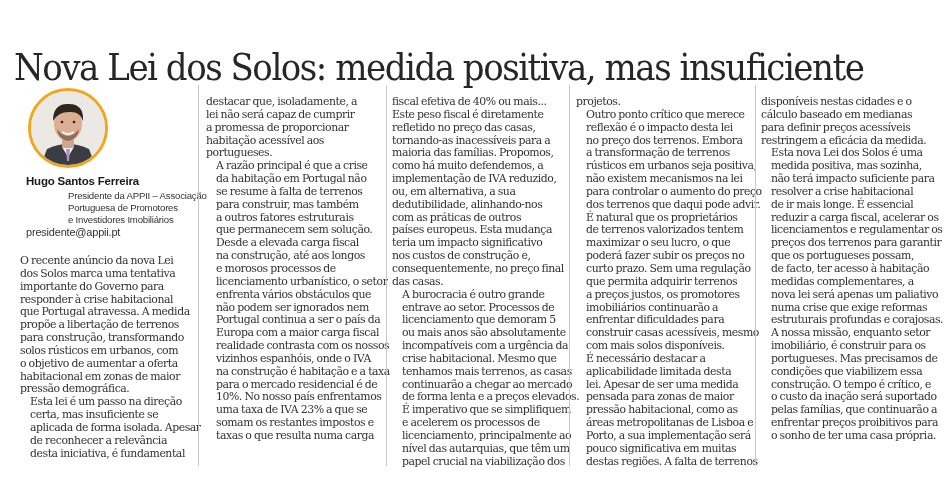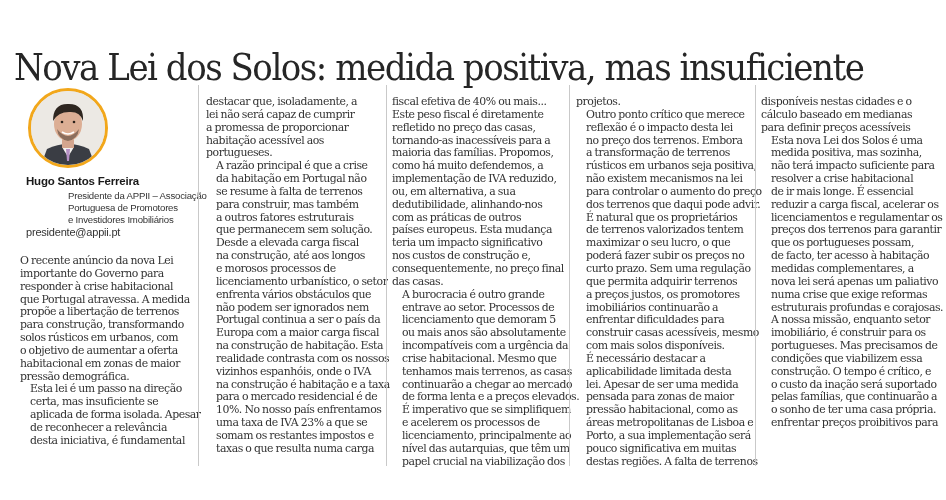--- a/index.html
+++ b/index.html
@@ -63,20 +63,21 @@
     <div>Presidente da APPII – Associação</div>
     <div>Portuguesa de Promotores</div>
     <div>e Investidores Imobiliários</div>
   </div>
   <div class="author-email">presidente@appii.pt</div>
 </div>
 
 <div class="col" id="col0" style="left:20px; top:255px;">
     <p>
       <span class="line">O recente anúncio da nova Lei</span>
+      <span class="line">dos Solos marca uma tentativa</span>
       <span class="line">importante do Governo para</span>
       <span class="line">responder à crise habitacional</span>
       <span class="line">que Portugal atravessa. A medida</span>
       <span class="line">propõe a libertação de terrenos</span>
       <span class="line">para construção, transformando</span>
       <span class="line">solos rústicos em urbanos, com</span>
       <span class="line">o objetivo de aumentar a oferta</span>
       <span class="line">habitacional em zonas de maior</span>
       <span class="line">pressão demográfica.</span>
     </p>
@@ -105,21 +106,20 @@
       <span class="line">a outros fatores estruturais</span>
       <span class="line">que permanecem sem solução.</span>
       <span class="line">Desde a elevada carga fiscal</span>
       <span class="line">na construção, até aos longos</span>
       <span class="line">e morosos processos de</span>
       <span class="line">licenciamento urbanístico, o setor</span>
       <span class="line">enfrenta vários obstáculos que</span>
       <span class="line">não podem ser ignorados nem</span>
       <span class="line">Portugal continua a ser o país da</span>
       <span class="line">Europa com a maior carga fiscal</span>
-      <span class="line">na construção de habitação. Esta</span>
       <span class="line">realidade contrasta com os nossos</span>
       <span class="line">vizinhos espanhóis, onde o IVA</span>
       <span class="line">na construção é habitação e a taxa</span>
       <span class="line">para o mercado residencial é de</span>
       <span class="line">10%. No nosso país enfrentamos</span>
       <span class="line">uma taxa de IVA 23% a que se</span>
       <span class="line">somam os restantes impostos e</span>
       <span class="line">taxas o que resulta numa carga</span>
     </p>
   </div>
@@ -196,20 +196,21 @@
       <span class="line">pouco significativa em muitas</span>
       <span class="line">destas regiões. A falta de terrenos</span>
     </p>
   </div>
 <div class="rule" style="left:755px;"></div>
 <div class="col" id="col4" style="left:761px;">
     <p>
       <span class="line">disponíveis nestas cidades e o</span>
       <span class="line">cálculo baseado em medianas</span>
       <span class="line">para definir preços acessíveis</span>
+      <span class="line">restringem a eficácia da medida.</span>
     </p>
     <p class="ind">
       <span class="line">Esta nova Lei dos Solos é uma</span>
       <span class="line">medida positiva, mas sozinha,</span>
       <span class="line">não terá impacto suficiente para</span>
       <span class="line">resolver a crise habitacional</span>
       <span class="line">de ir mais longe. É essencial</span>
       <span class="line">reduzir a carga fiscal, acelerar os</span>
       <span class="line">licenciamentos e regulamentar os</span>
       <span class="line">preços dos terrenos para garantir</span>
@@ -219,16 +220,16 @@
       <span class="line">nova lei será apenas um paliativo</span>
       <span class="line">numa crise que exige reformas</span>
       <span class="line">estruturais profundas e corajosas.</span>
       <span class="line">A nossa missão, enquanto setor</span>
       <span class="line">imobiliário, é construir para os</span>
       <span class="line">portugueses. Mas precisamos de</span>
       <span class="line">condições que viabilizem essa</span>
       <span class="line">construção. O tempo é crítico, e</span>
       <span class="line">o custo da inação será suportado</span>
       <span class="line">pelas famílias, que continuarão a</span>
+      <span class="line">enfrentar preços proibitivos para</span>
       <span class="line">o sonho de ter uma casa própria.</span>
-      <span class="line">enfrentar preços proibitivos para</span>
     </p>
   </div>
 
 </body></html>

